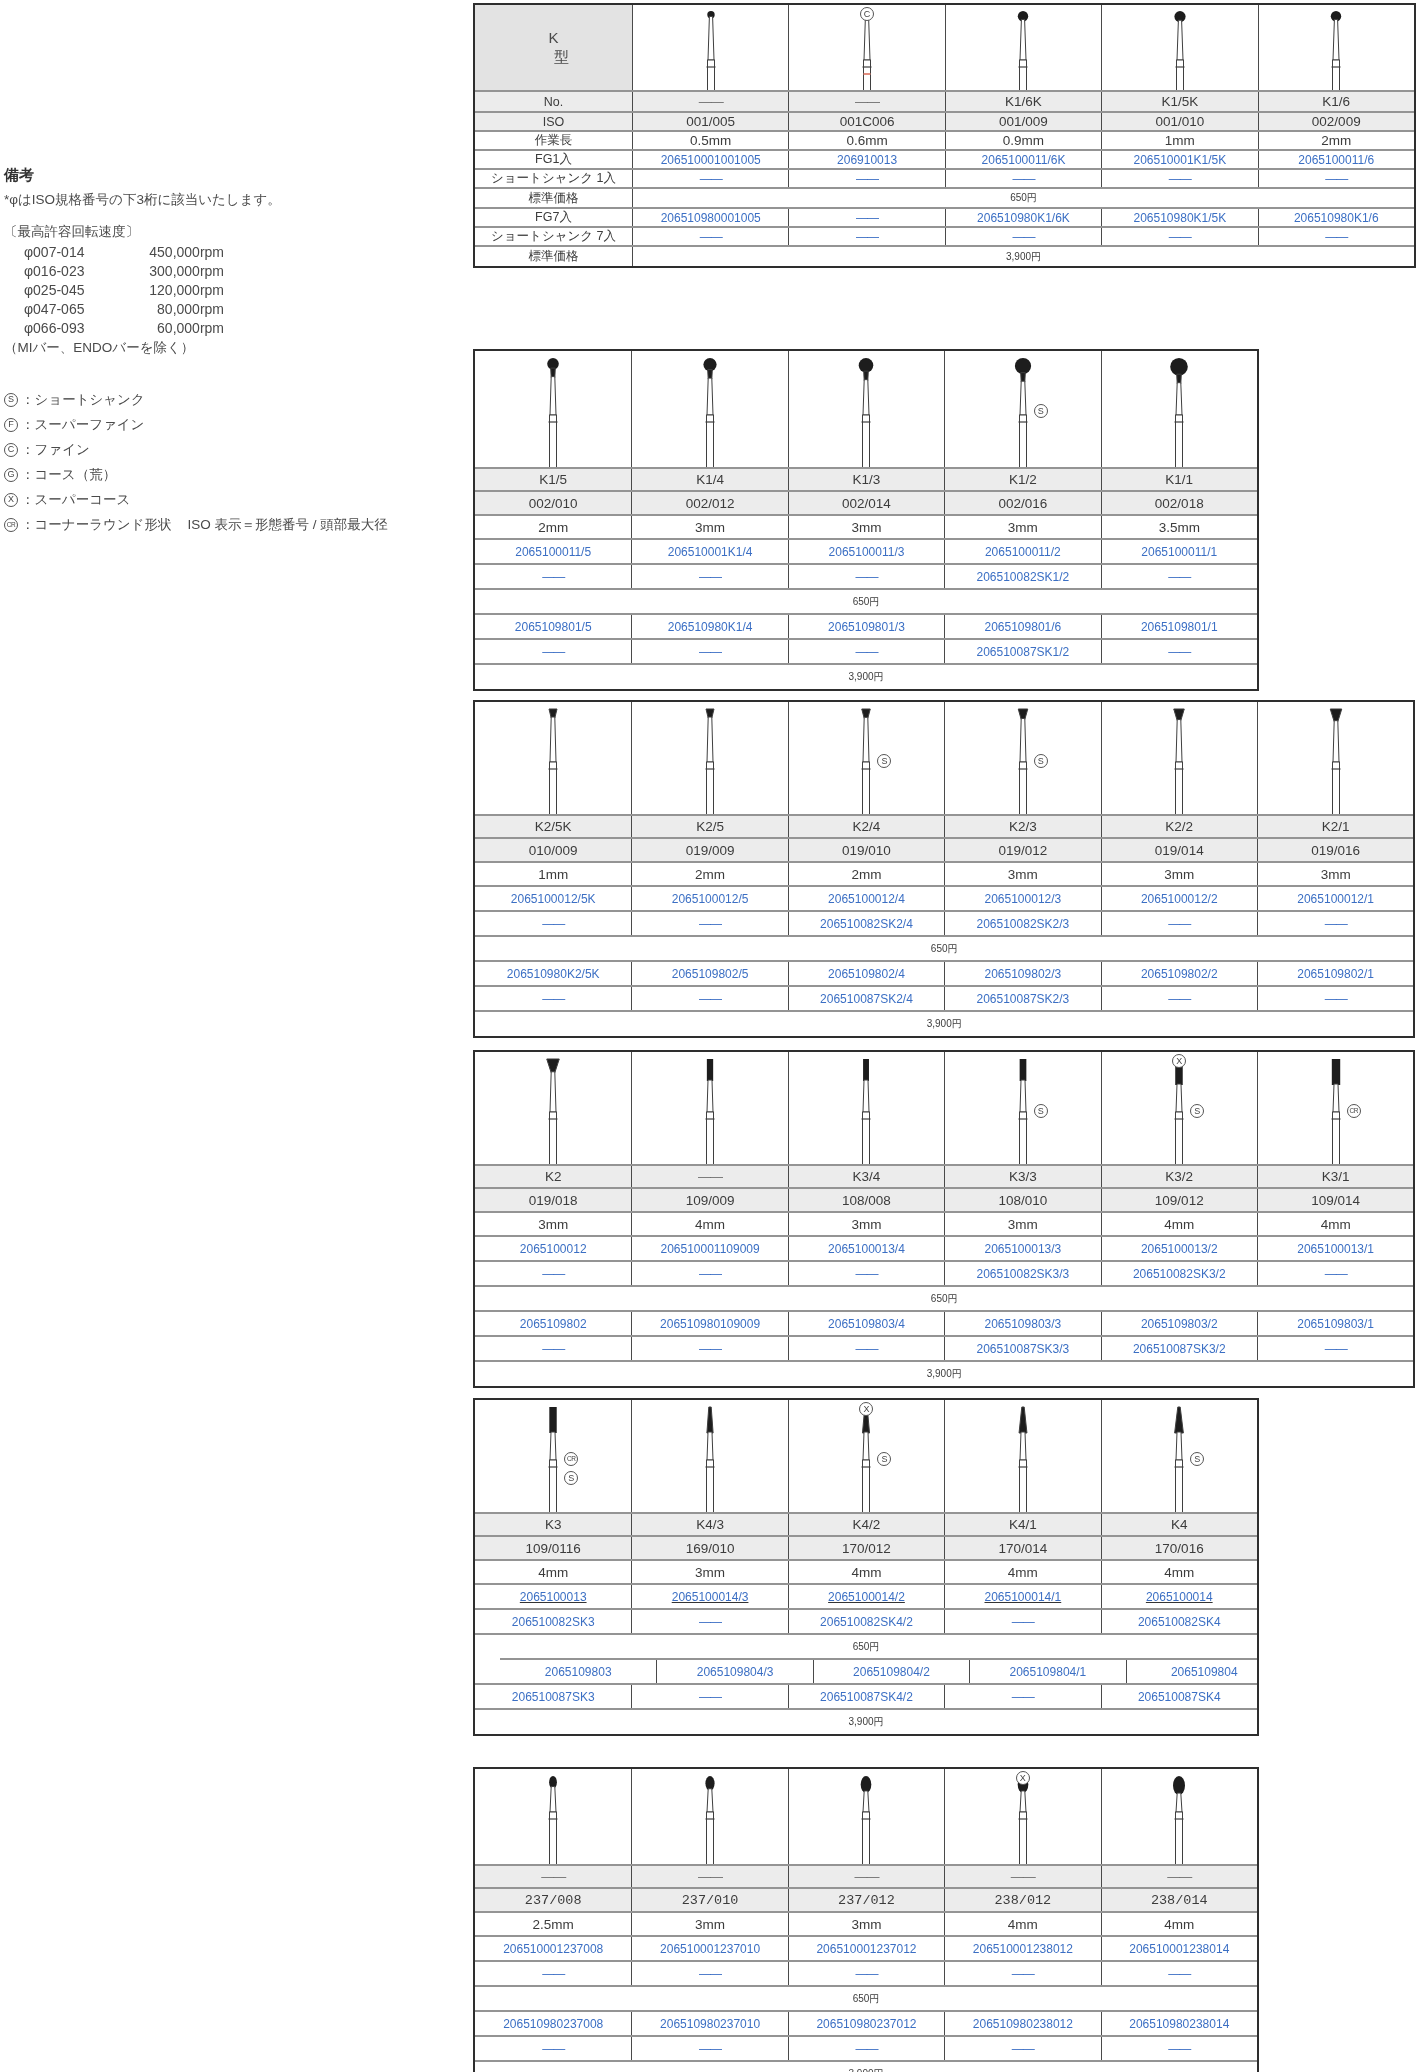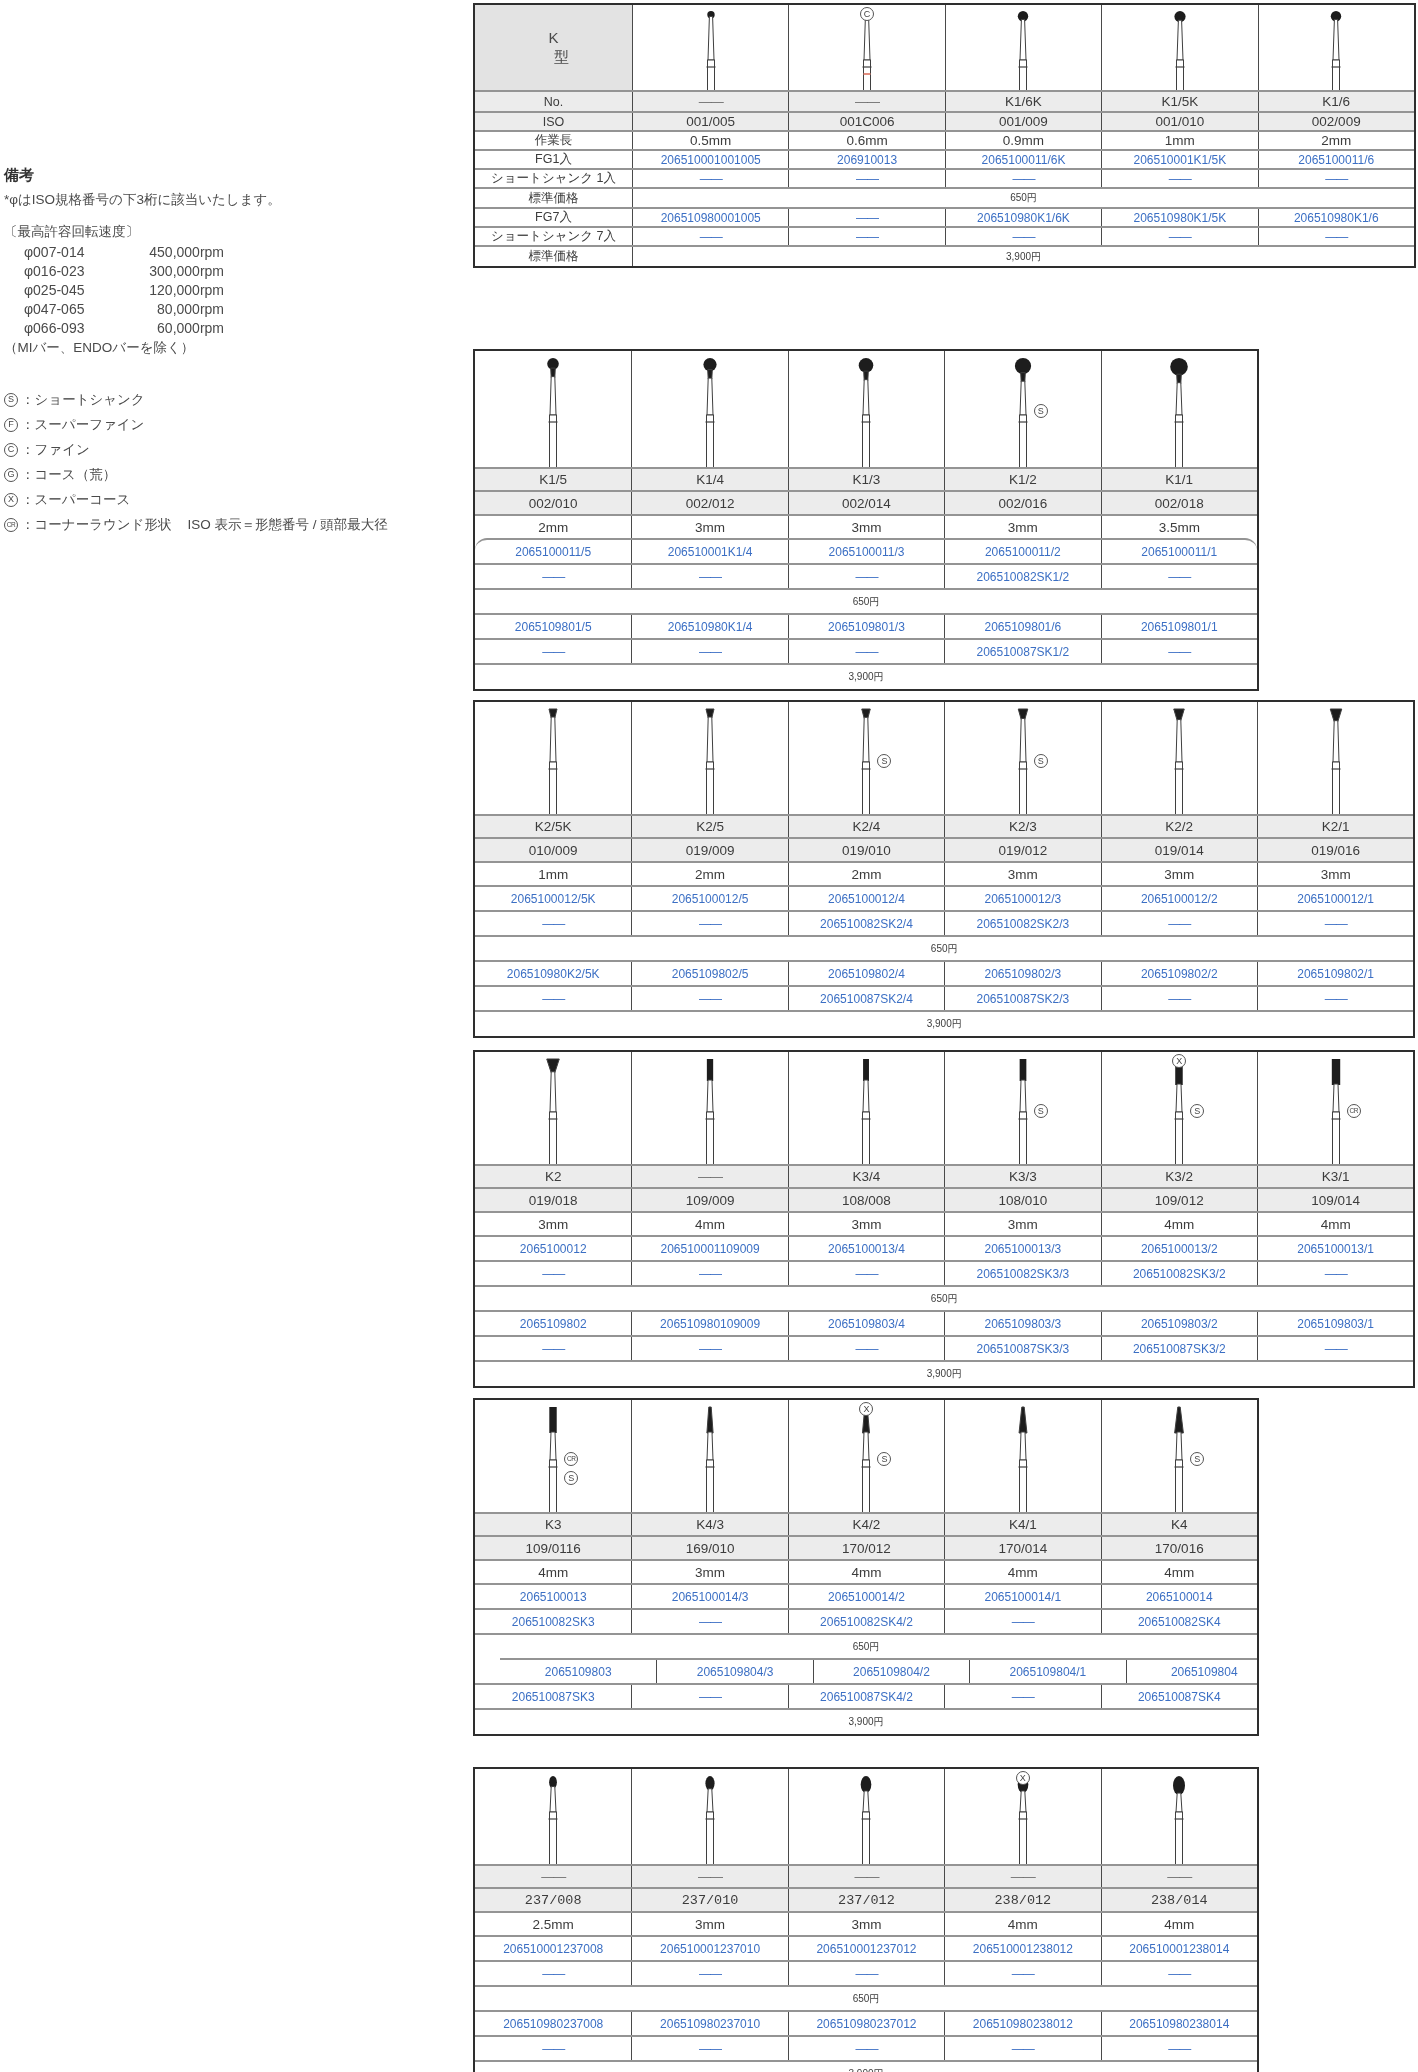--- a/index.html
+++ b/index.html
@@ -380,21 +380,21 @@
         <div class="cell">
           <span class="len-t">3mm</span>
         </div>
         <div class="cell">
           <span class="len-t">3mm</span>
         </div>
         <div class="cell">
           <span class="len-t">3.5mm</span>
         </div>
       </div>
-      <div class="trow" style="height: 23px; border-radius: 12px;">
+      <div class="trow" style="height: 23px;">
         <div class="cell">
           <span class="code">2065100011/5</span>
         </div>
         <div class="cell">
           <span class="code">206510001K1/4</span>
         </div>
         <div class="cell">
           <span class="code">2065100011/3</span>
         </div>
         <div class="cell">
@@ -956,21 +956,21 @@
         <div class="cell">
           <span class="len-t">4mm</span>
         </div>
         <div class="cell">
           <span class="len-t">4mm</span>
         </div>
         <div class="cell">
           <span class="len-t">4mm</span>
         </div>
       </div>
-      <div class="trow" style="height: 23px;">
+      <div class="trow" style="height: 23px; text-decoration: underline;">
         <div class="cell">
           <span class="code">2065100013</span>
         </div>
         <div class="cell">
           <span class="code">2065100014/3</span>
         </div>
         <div class="cell">
           <span class="code">2065100014/2</span>
         </div>
         <div class="cell">

